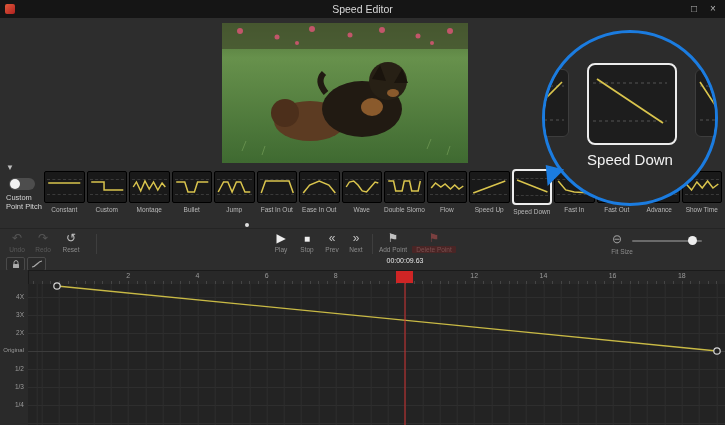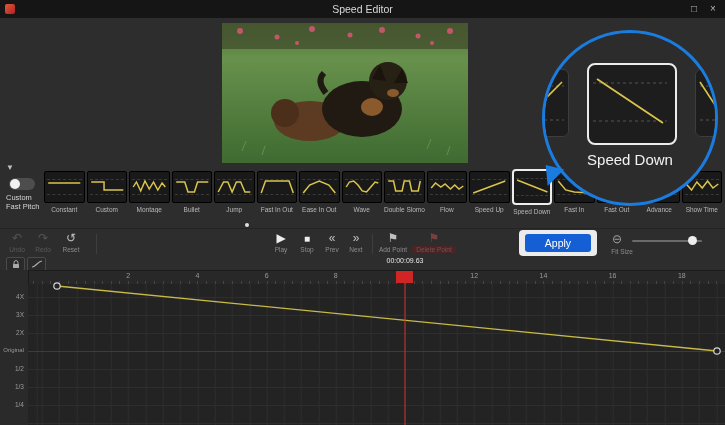--- a/index.html
+++ b/index.html
@@ -153,21 +153,21 @@
       </g>
     </svg>
   </div>
 
   <div class="collapse">▼</div>
   <div class="toggle">
     <div class="knob"></div>
   </div>
   <div class="vp-label">
     <div>Custom</div>
-    <div>Fast Pitch</div>
+    <div>Point Pitch</div>
   </div>
 
   <div class="preset-row" id="preset-row">
       <div class="preset">
         <div class="thumb">
           <svg viewBox="0 0 36 24" preserveAspectRatio="none">
             <polyline fill="none" stroke="#d9c44d" stroke-width="1.4" points="3,8 33,8"></polyline>
           </svg>
         </div>
         <div class="plabel">Constant</div>
@@ -330,23 +330,20 @@
 
     <div class="tbtn" style="left:376px;width:34px;">
       <span class="ic">⚑</span>
       <span class="lbl">Add Point</span>
     </div>
     <div class="tbtn dim-red" style="left:412px;width:44px;">
       <span class="ic">⚑</span>
       <span class="lbl">Delete Point</span>
     </div>
 
-    <div class="apply-highlight">
-      <button class="apply-btn">Apply</button>
-    </div>
 
     <div class="zoom-out">⊖</div>
     <div class="slider-track"></div>
     <div class="slider-knob"></div>
     <div class="fit-label">Fit Size</div>
   </div>
 
   <div class="mini-btn mini-lock">
     <svg width="10" height="10" viewBox="0 0 10 10">
       <path d="M3,5 V3.6 a2,2 0 0 1 4,0 V5" fill="none" stroke="#aaa" stroke-width="1"></path>

